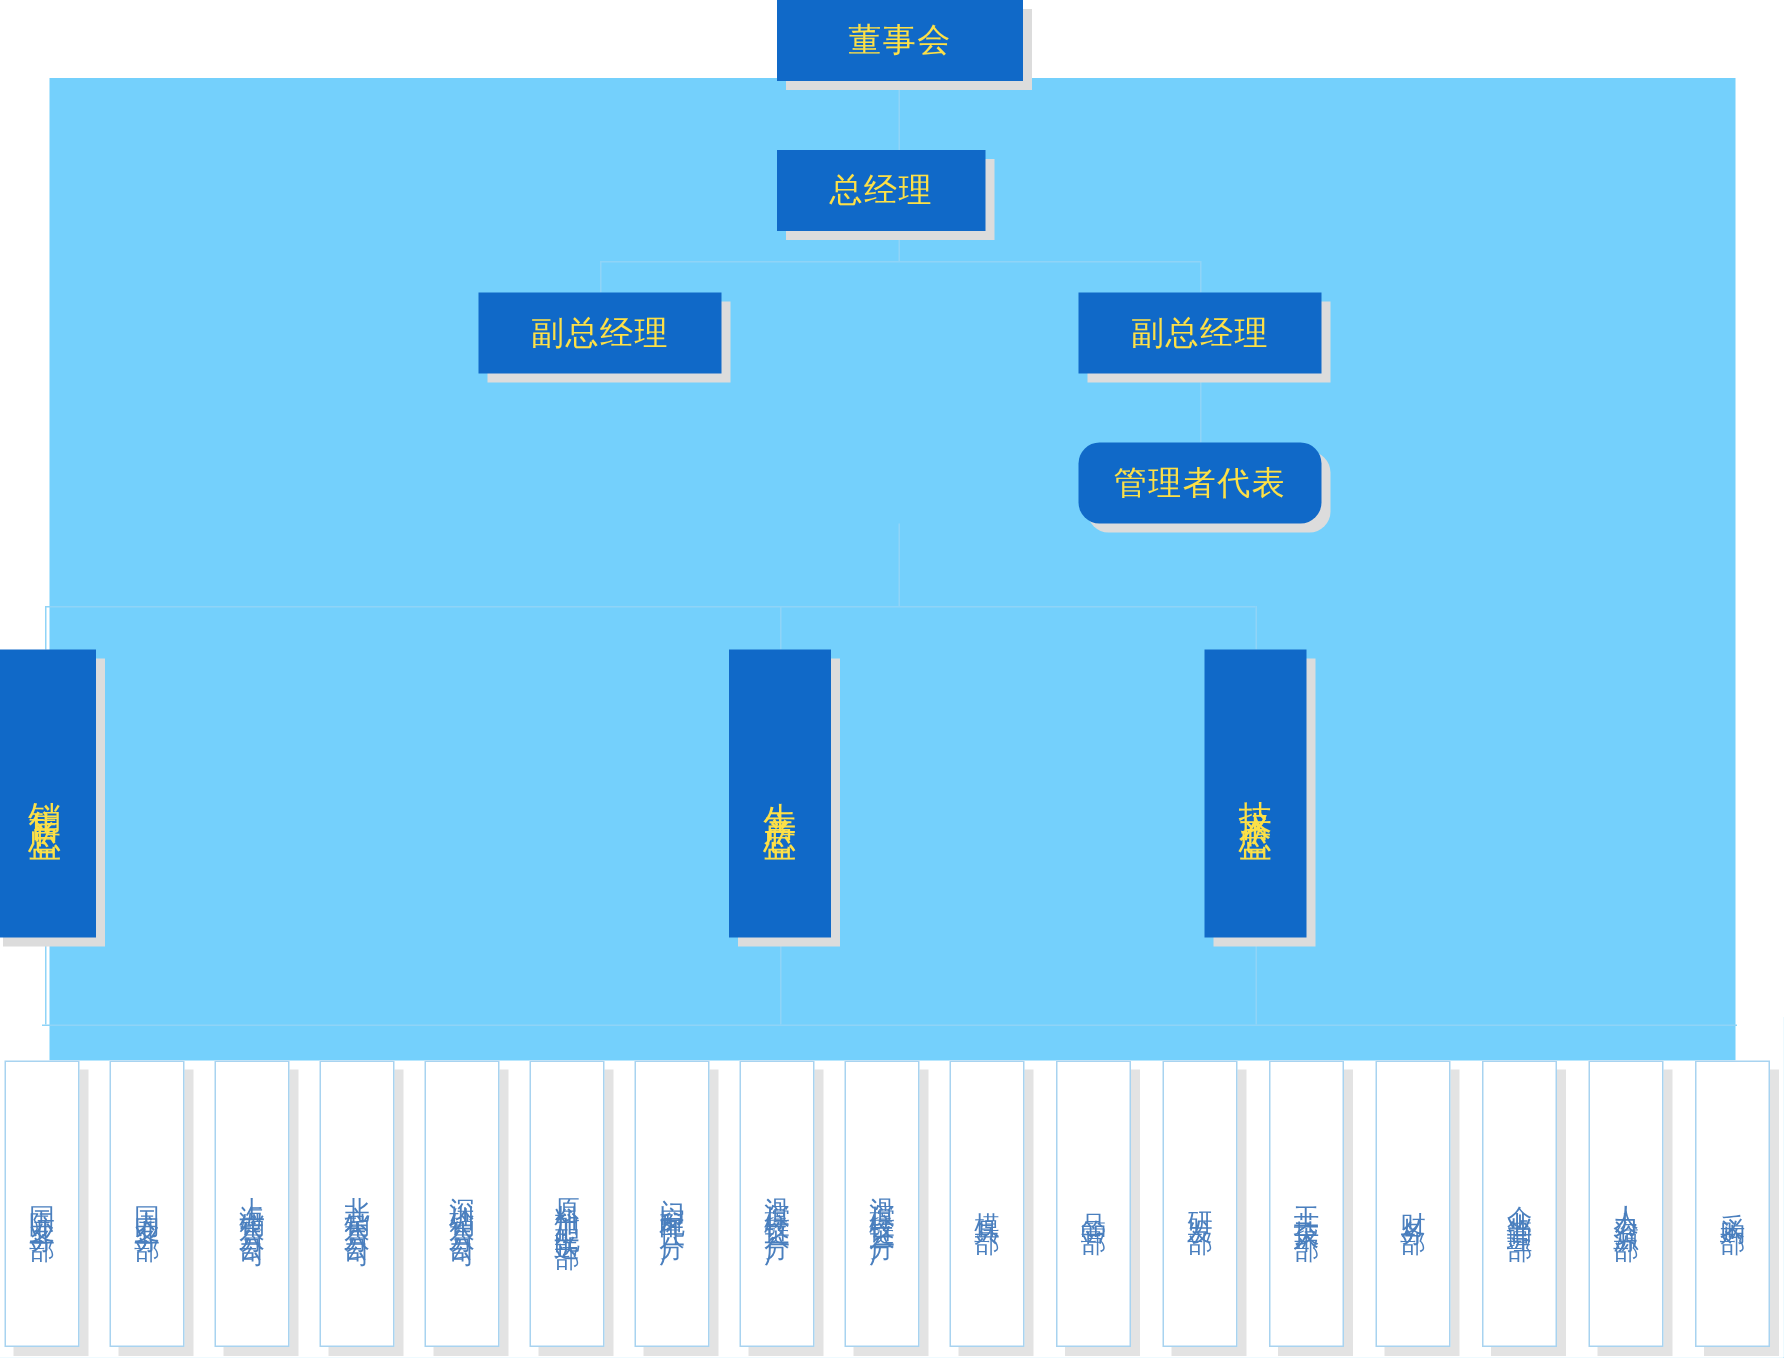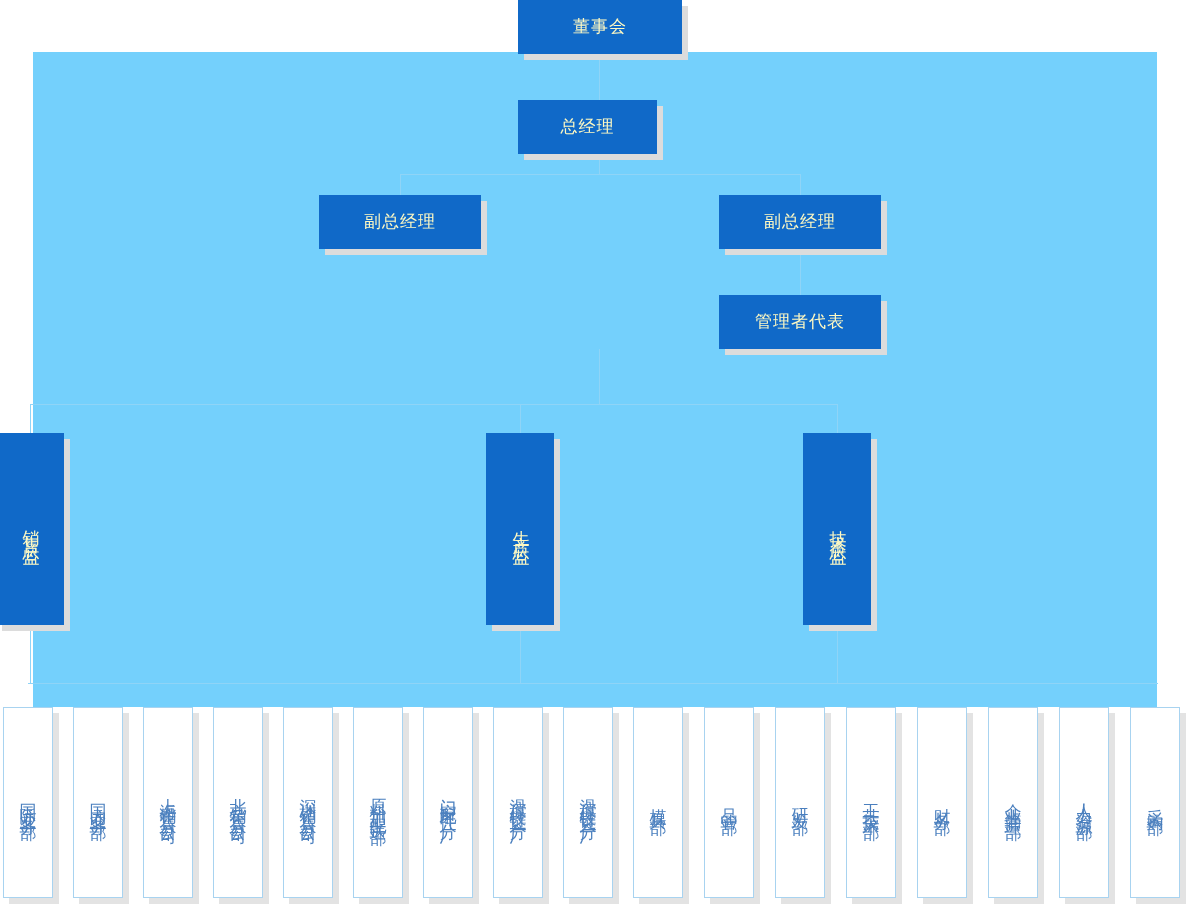--- a/index.html
+++ b/index.html
@@ -40,24 +40,24 @@
     color: #ffffff;
     box-sizing: border-box;
     display: flex;
     align-items: center;
     justify-content: center;
     text-align: center;
     box-shadow: 6px 6px 0 0 #dcdcdc;
     z-index: 5;
   }
   .node .node-label {
-    font-size: 17px;
+    font-size: 22px;
     letter-spacing: 1px;
     line-height: 1.35;
-    color: #fef9c3;
+    color: #fde047;
     white-space: nowrap;
   }
 
   
   .node.vertical .node-label {
     writing-mode: vertical-rl;
     text-orientation: upright;
     letter-spacing: 6px;
     white-space: nowrap;
   }
@@ -127,21 +127,21 @@
   </div>
 
   <div class="node" style="left:319px; top:195px; width:162px; height:54px;">
     <span class="node-label">副总经理</span>
   </div>
 
   <div class="node" style="left:719px; top:195px; width:162px; height:54px;">
     <span class="node-label">副总经理</span>
   </div>
 
-  <div class="node" style="left:719px; top:295px; width:162px; height:54px;">
+  <div class="node" style="left:719px; top:295px; width:162px; height:54px;border-radius:14px;">
     <span class="node-label">管理者代表</span>
   </div>
 
   <div class="node vertical" style="left:-4px; top:433px; width:68px; height:192px;">
     <span class="node-label">销售总监</span>
   </div>
 
   <div class="node vertical" style="left:486px; top:433px; width:68px; height:192px;">
     <span class="node-label">生产总监</span>
   </div>

